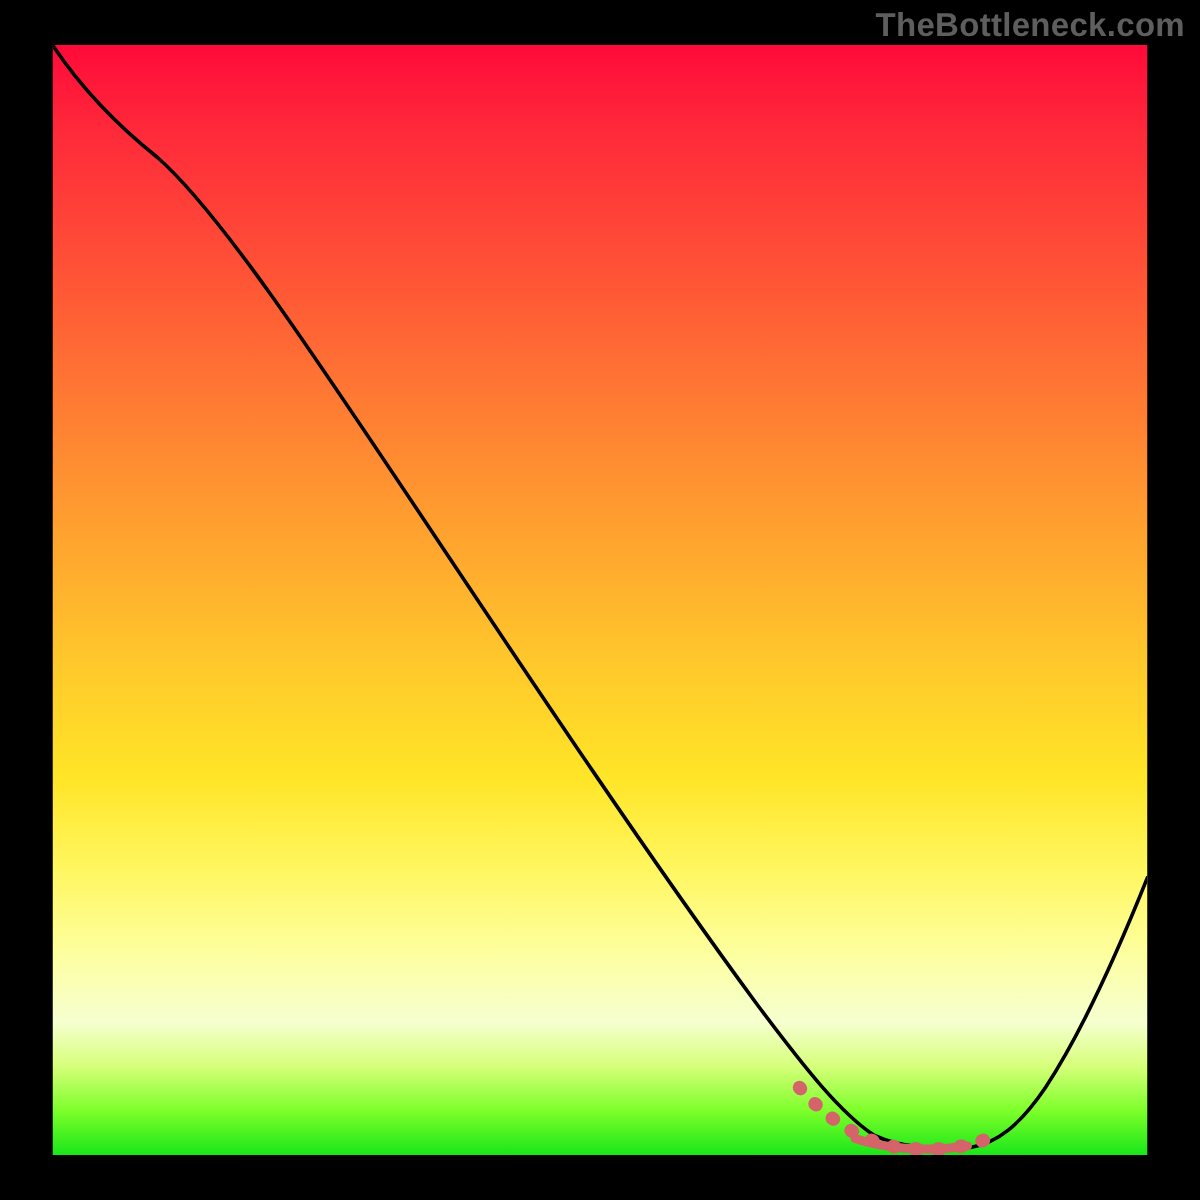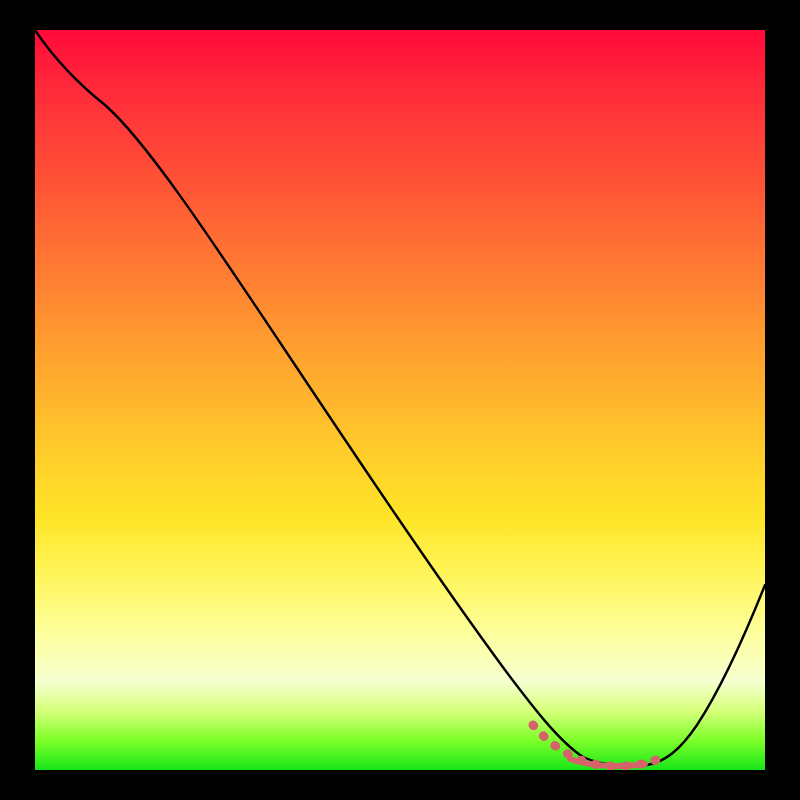--- a/index.html
+++ b/index.html
@@ -61,20 +61,21 @@
     inset: 0;
     width: 100%;
     height: 100%;
   }
 </style>
 </head>
 <body>
 
 <div class="frame">
 
+  <div class="watermark">TheBottleneck.com</div>
 
   <div class="plot-area">
     <div class="gradient"></div>
 
     <svg class="curve" viewBox="0 0 730 740" preserveAspectRatio="none">
 
       <path fill="none" stroke="#000" stroke-width="2.4" stroke-linecap="round" d="M 0 0
                C 20 30, 45 55, 70 75
                C 110 110, 170 200, 250 320
                C 320 425, 400 545, 470 640

